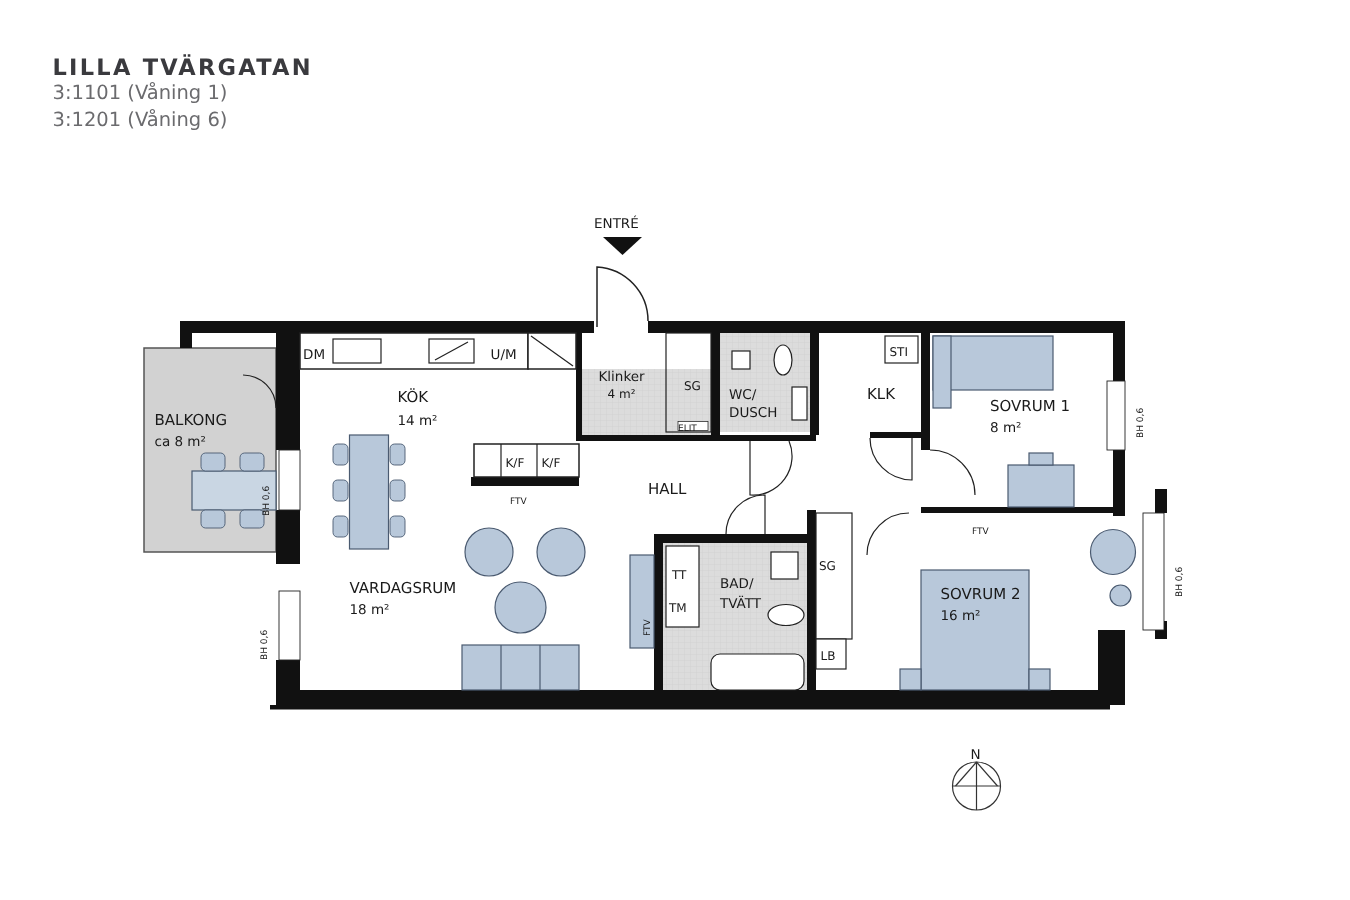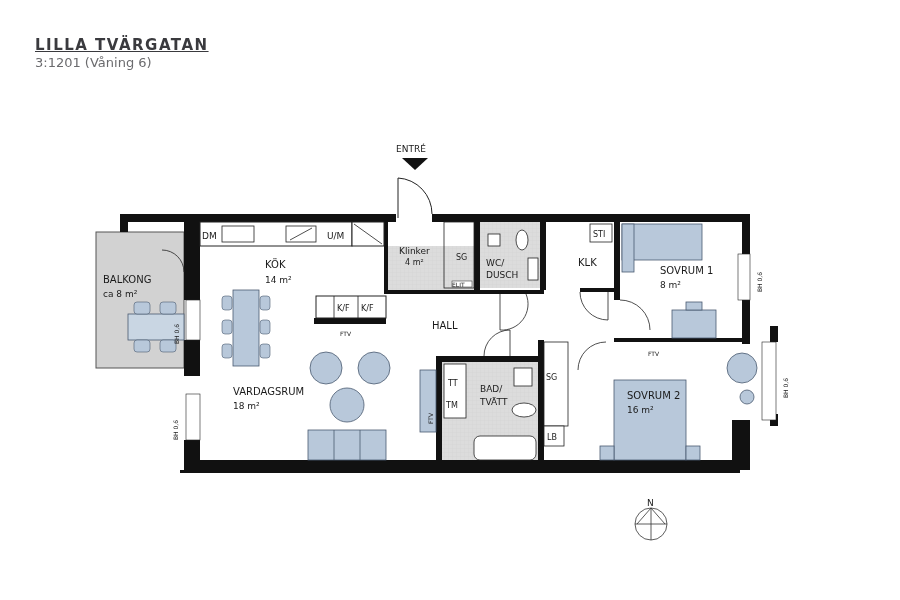--- a/index.html
+++ b/index.html
@@ -1,26 +1,27 @@
 <!DOCTYPE html>
 <html><head>
 <meta charset="utf-8">
 <style>
   html, body { margin:0; padding:0; background:#ffffff; }
   body { width:900px; height:600px; position:relative; overflow:hidden; font-family:"DejaVu Sans", sans-serif; }
   .title-block { position:absolute; left:35px; top:36px; }
-  .title { font-size:15px; font-weight:bold; letter-spacing:1.5px; color:#3a3a3e; line-height:18px;text-decoration:underline; }
+  .title { font-size:15px; font-weight:bold; letter-spacing:1.5px; color:#3a3a3e; line-height:18px; }
   .sub { font-size:13px; color:#6b6b6e; line-height:18px; font-family:"DejaVu Sans", sans-serif; }
   svg text { font-family:"DejaVu Sans", sans-serif; fill:#1a1a1a; }
 </style>
 </head>
 <body>
 
 <div class="title-block">
   <div class="title">LILLA TVÄRGATAN</div>
+  <div class="sub">3:1101 (Våning 1)</div>
   <div class="sub">3:1201 (Våning 6)</div>
 </div>
 
 <svg width="900" height="600" viewBox="0 0 900 600" style="position:absolute;left:0;top:0">
   <defs>
     <pattern id="tile" width="4" height="4" patternUnits="userSpaceOnUse">
       <rect width="4" height="4" fill="#dcdcdc"></rect>
       <path d="M0 0H4M0 0V4" stroke="#cfcfcf" stroke-width="0.5"></path>
     </pattern>
   </defs>

